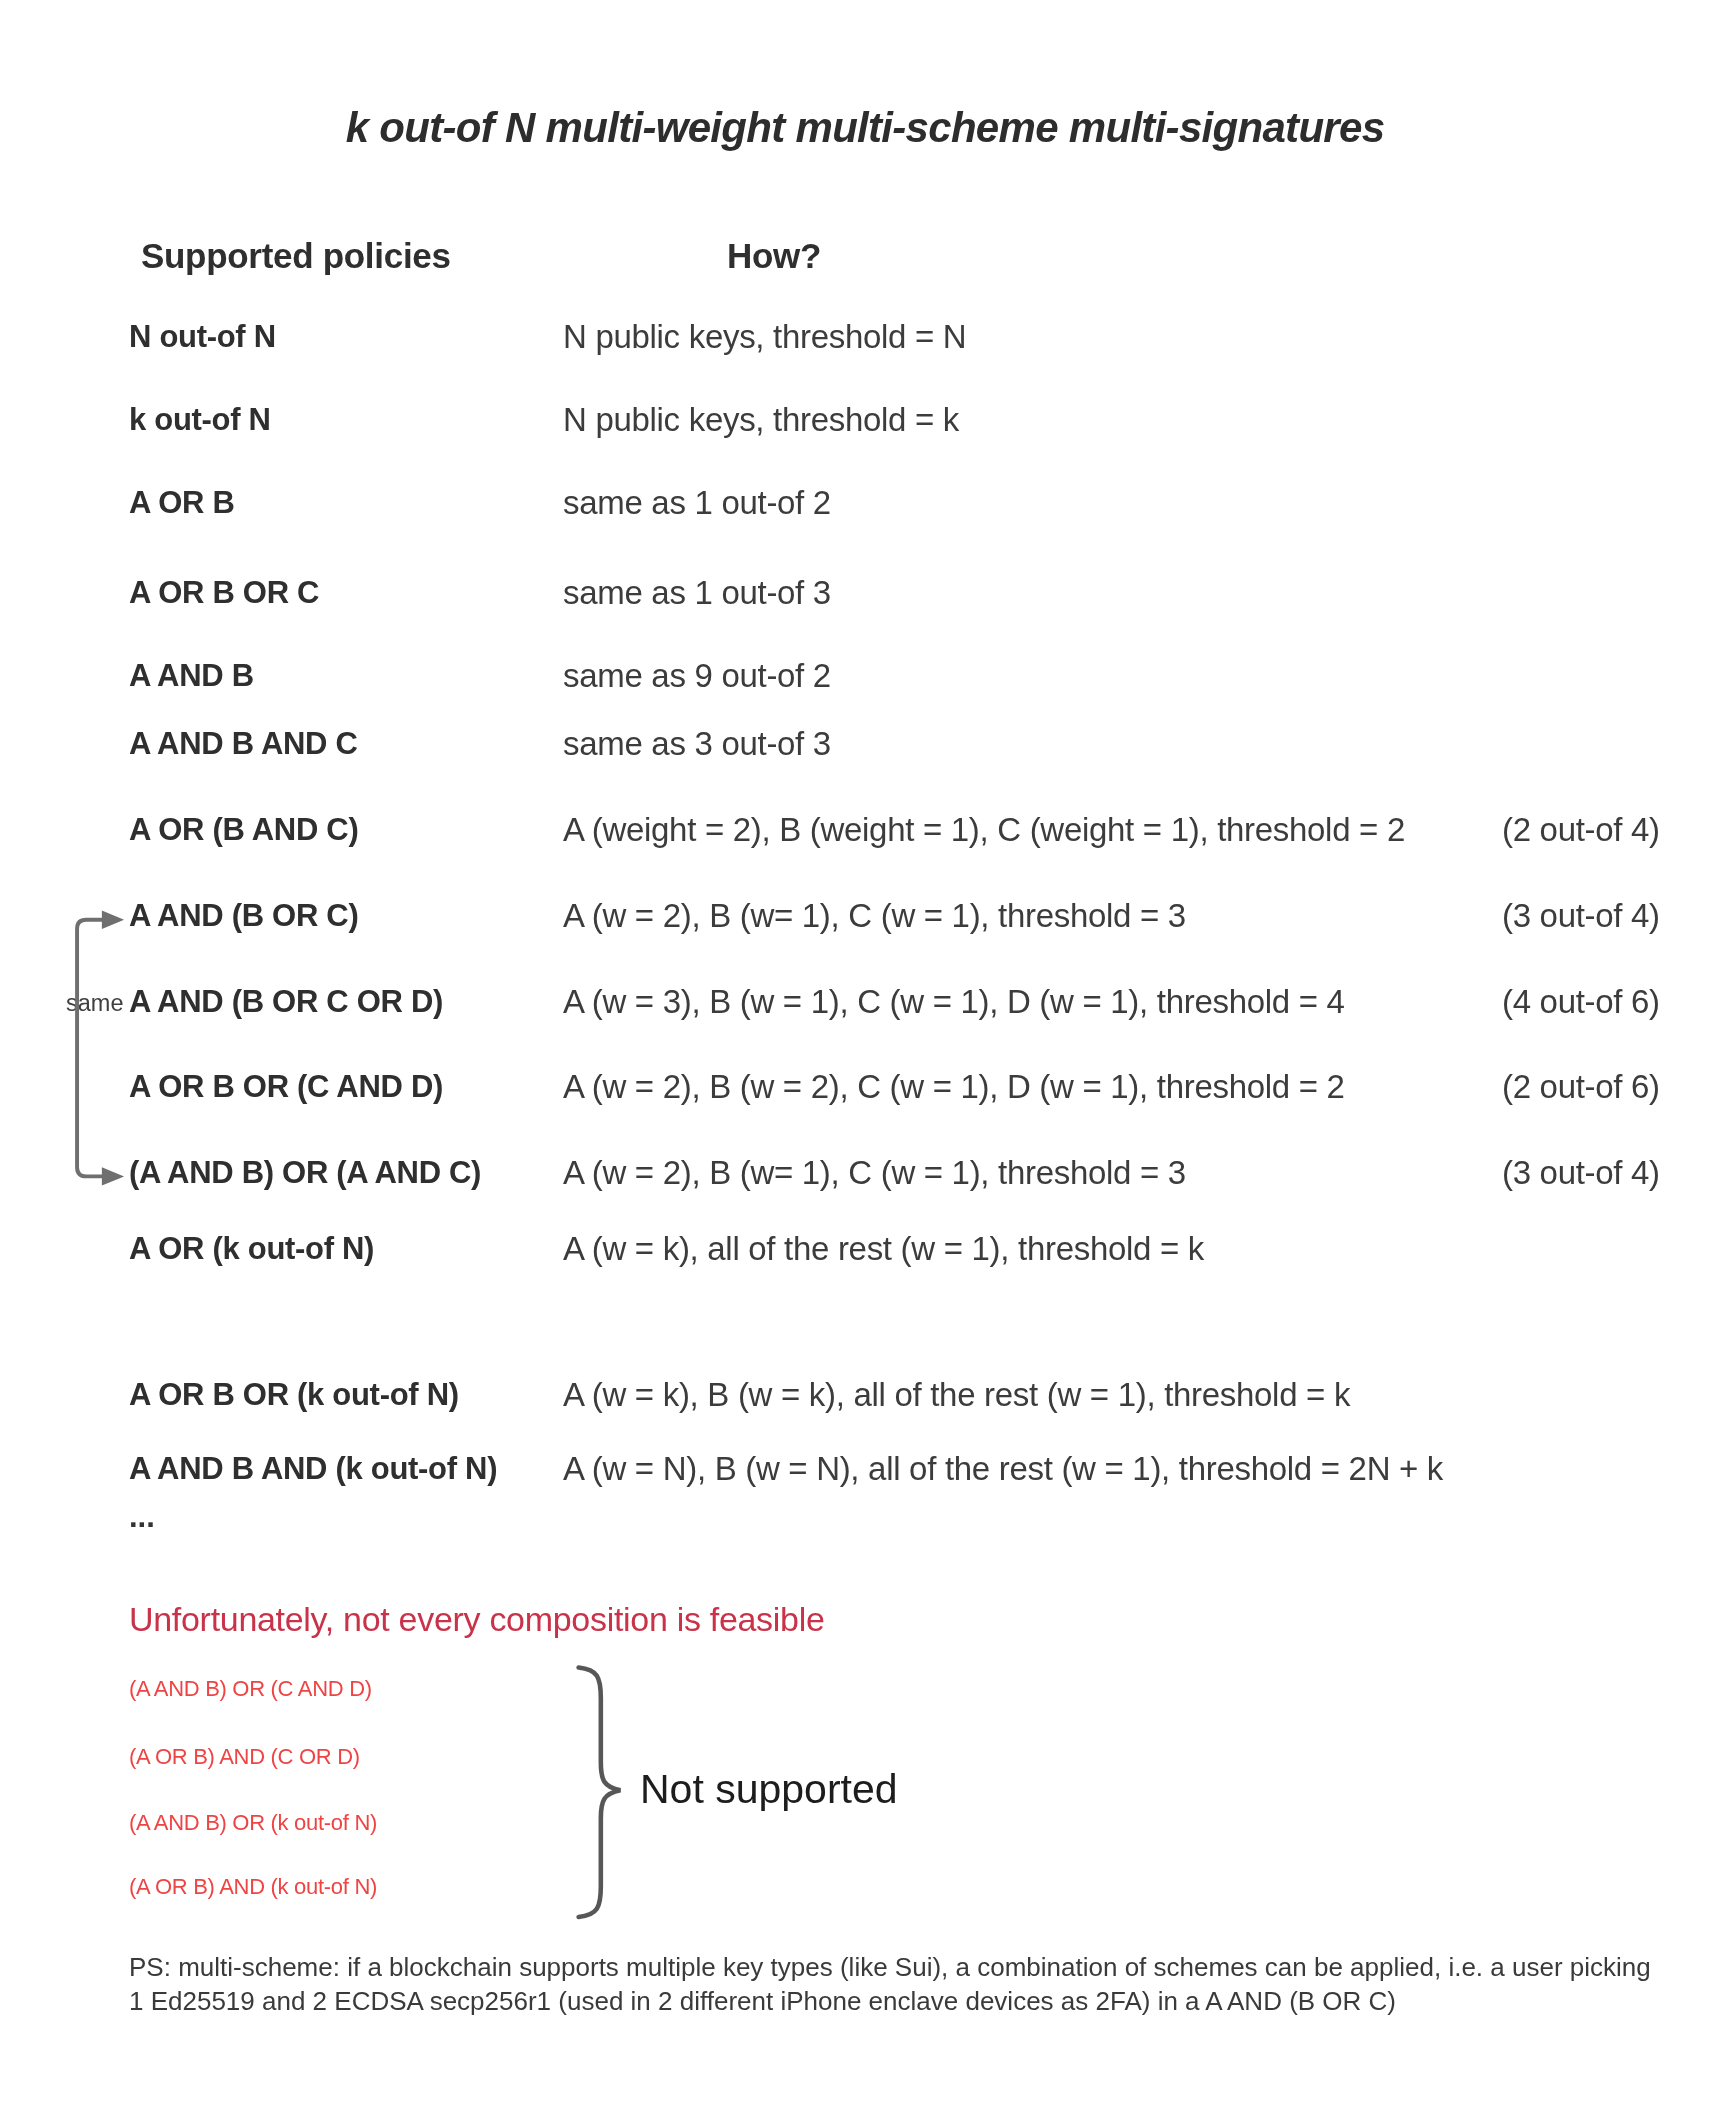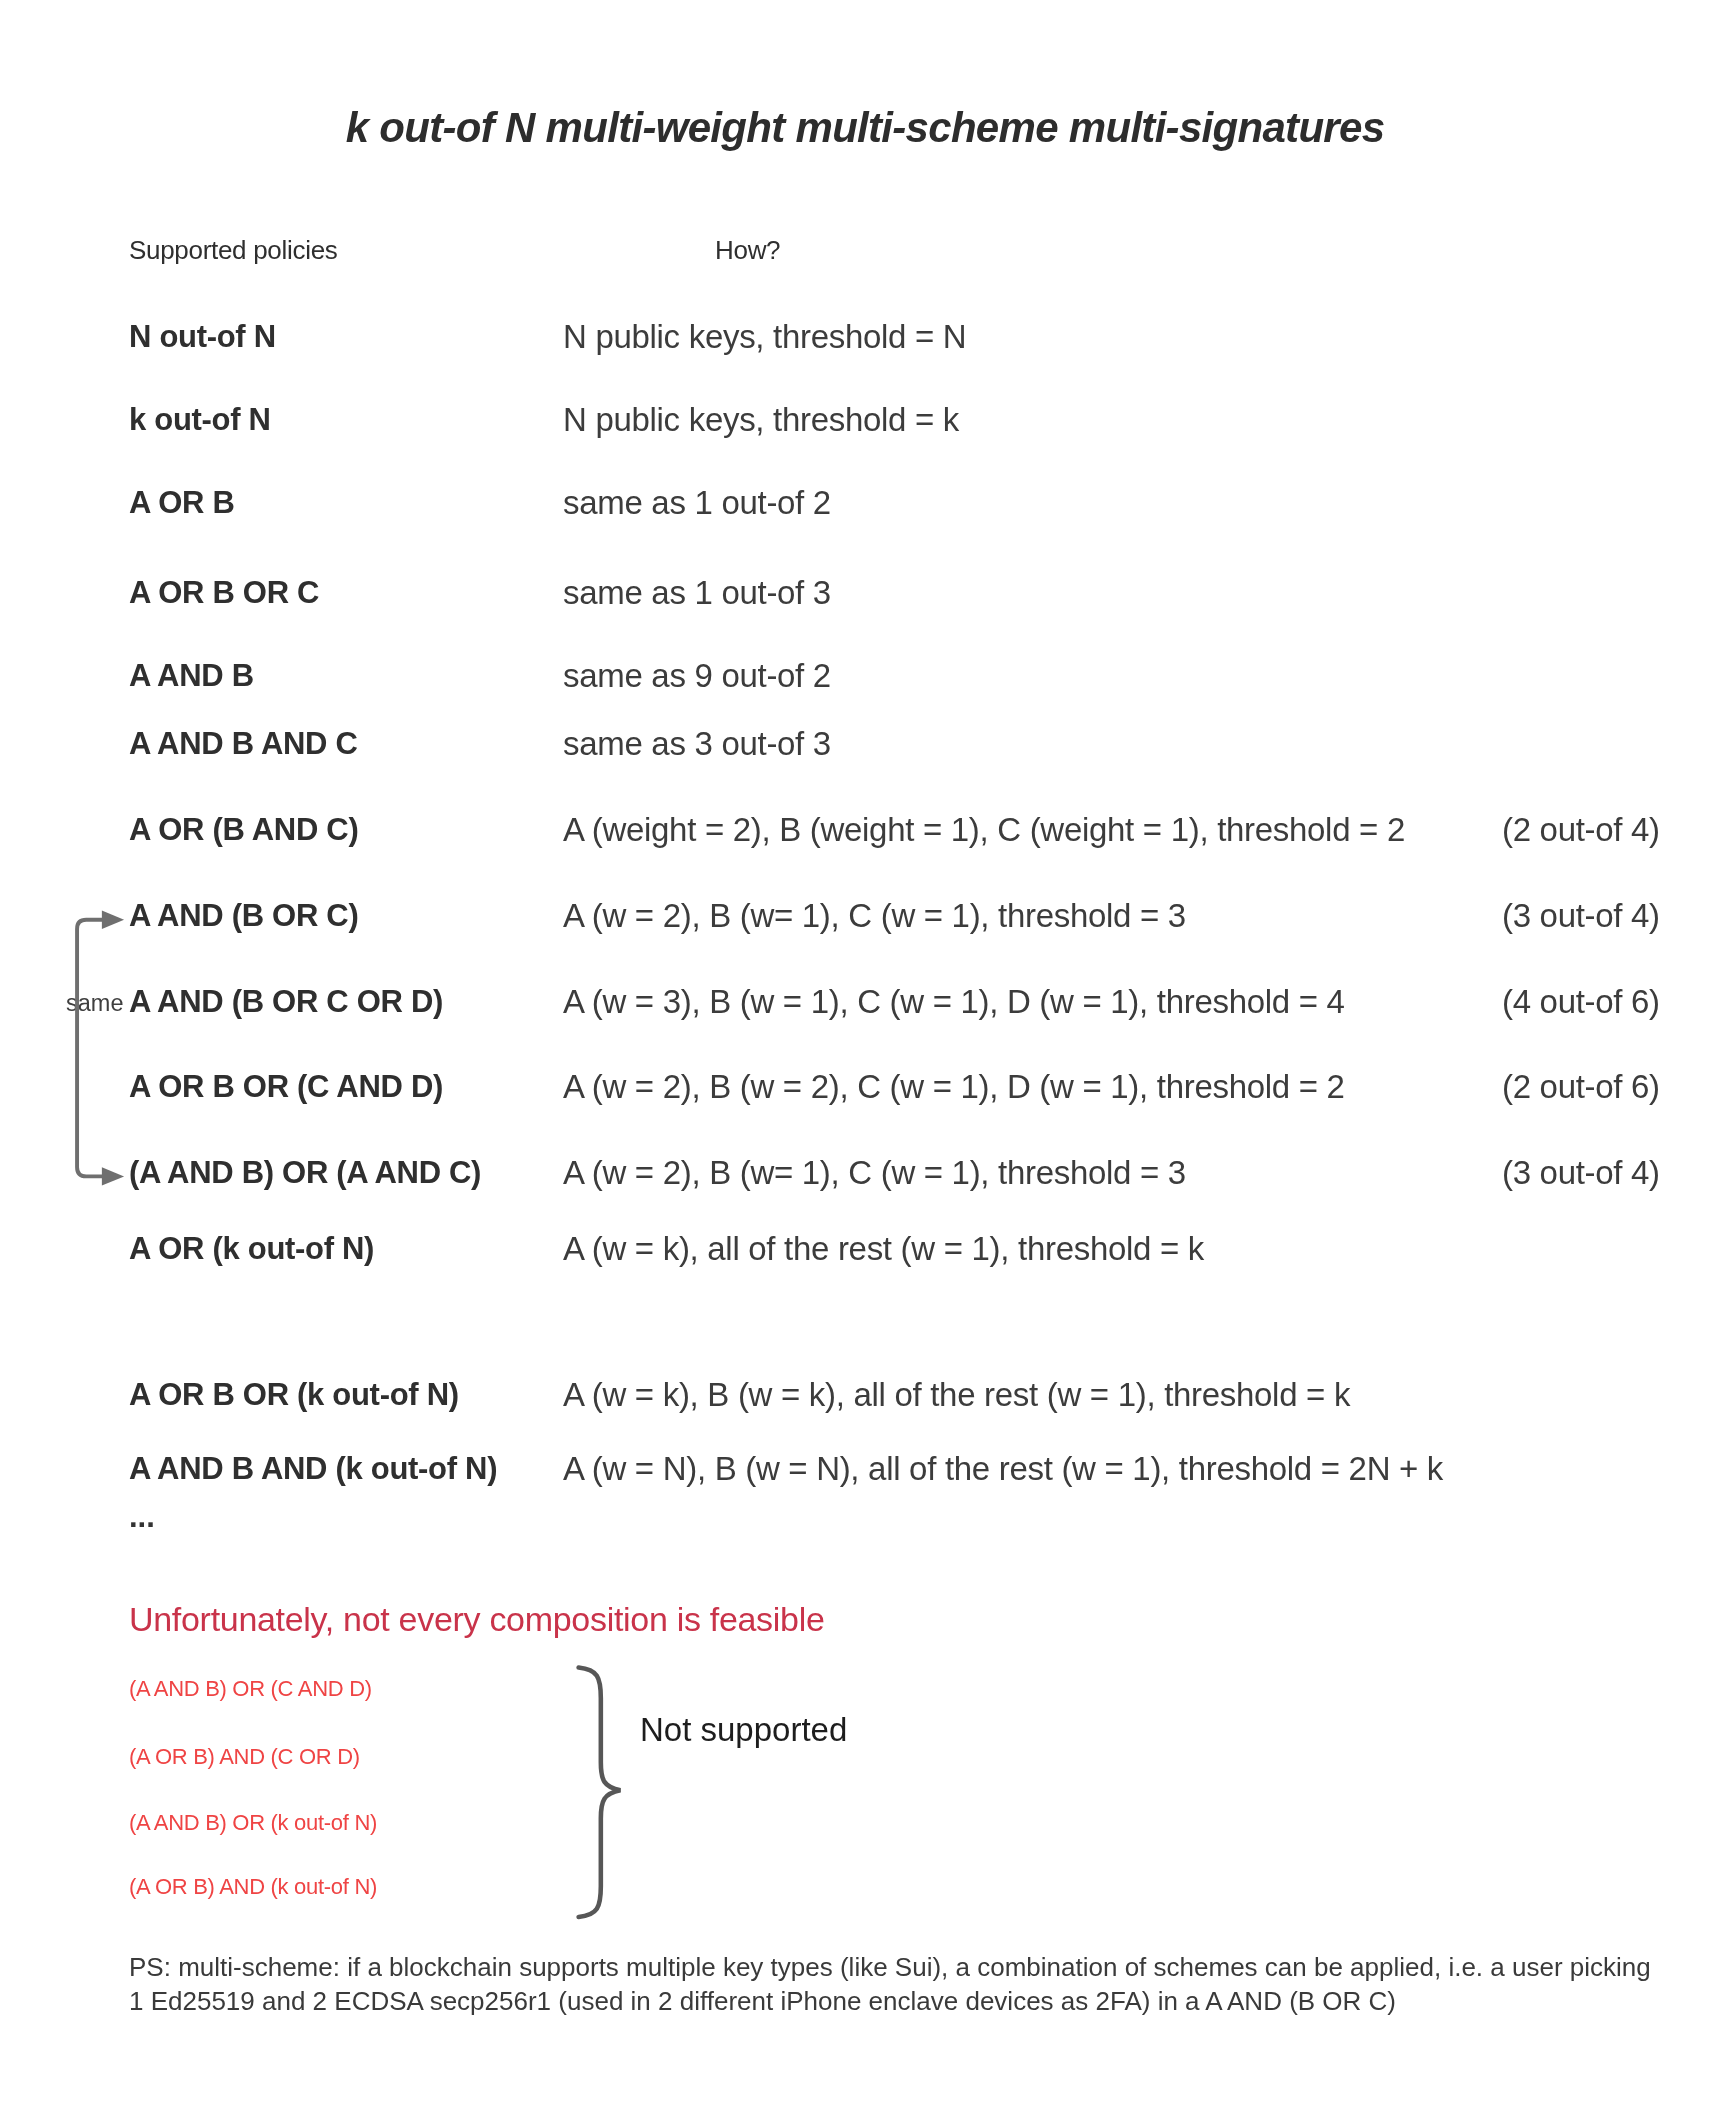--- a/index.html
+++ b/index.html
@@ -17,24 +17,25 @@
     text-align:center;
     font-size:42px; font-weight:700;
     color:#2d2d2d;
     letter-spacing:-0.7px;
     line-height:1.2;
     font-style:italic;
   }
   .col-header{
     position:absolute;
     top:235px;
-    font-size:26px; font-weight:400;
+    font-size:35px; font-weight:700;
     color:#2f2f2f;
     line-height:1.2;
     letter-spacing:-0.3px;
+    margin-left:12px;
   }
   .col-header.policy{left:129px;}
   .col-header.how{left:715px;}
   .row{
     position:absolute; left:0; width:1730px; height:39px;
     line-height:39px; white-space:nowrap;
   }
   .row .policy{
     position:absolute; left:129px;
     font-size:31px; font-weight:700; color:#2f2f2f;
@@ -71,22 +72,22 @@
   .red-item{
     position:absolute; left:129px;
     font-size:22px; color:#ef4444; line-height:1.2;
     letter-spacing:-0.3px; white-space:nowrap;
   }
   .red-item.i0{top:1676px;}
   .red-item.i1{top:1744px;}
   .red-item.i2{top:1810px;}
   .red-item.i3{top:1874px;}
   .not-supported{
-    position:absolute; left:640px; top:1710px;
-    font-size:33px; color:#1d1d1d; line-height:1.2;
+    position:absolute; left:640px; top:1765px;
+    font-size:41px; color:#1d1d1d; line-height:1.2;
   }
   .ps-note{
     position:absolute; left:129px; top:1950px;
     width:1538px;
     font-size:26px; line-height:34px; color:#3a3a3a;
   }
 </style>
 </head>
 <body>
 

